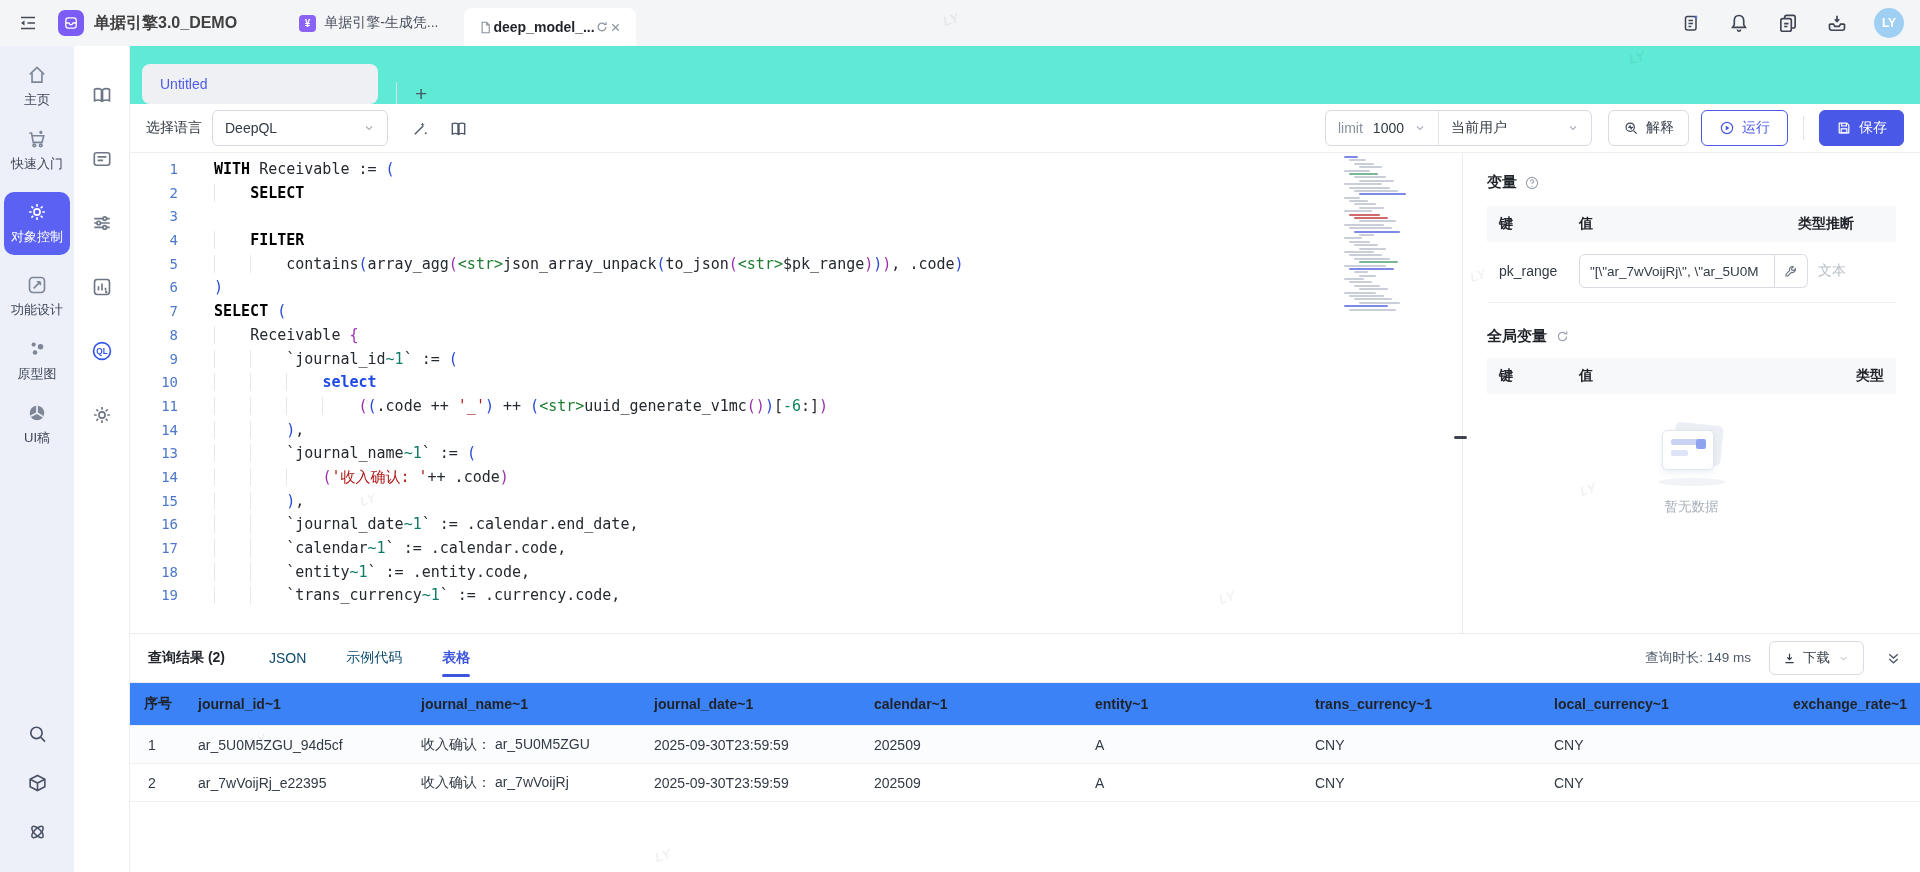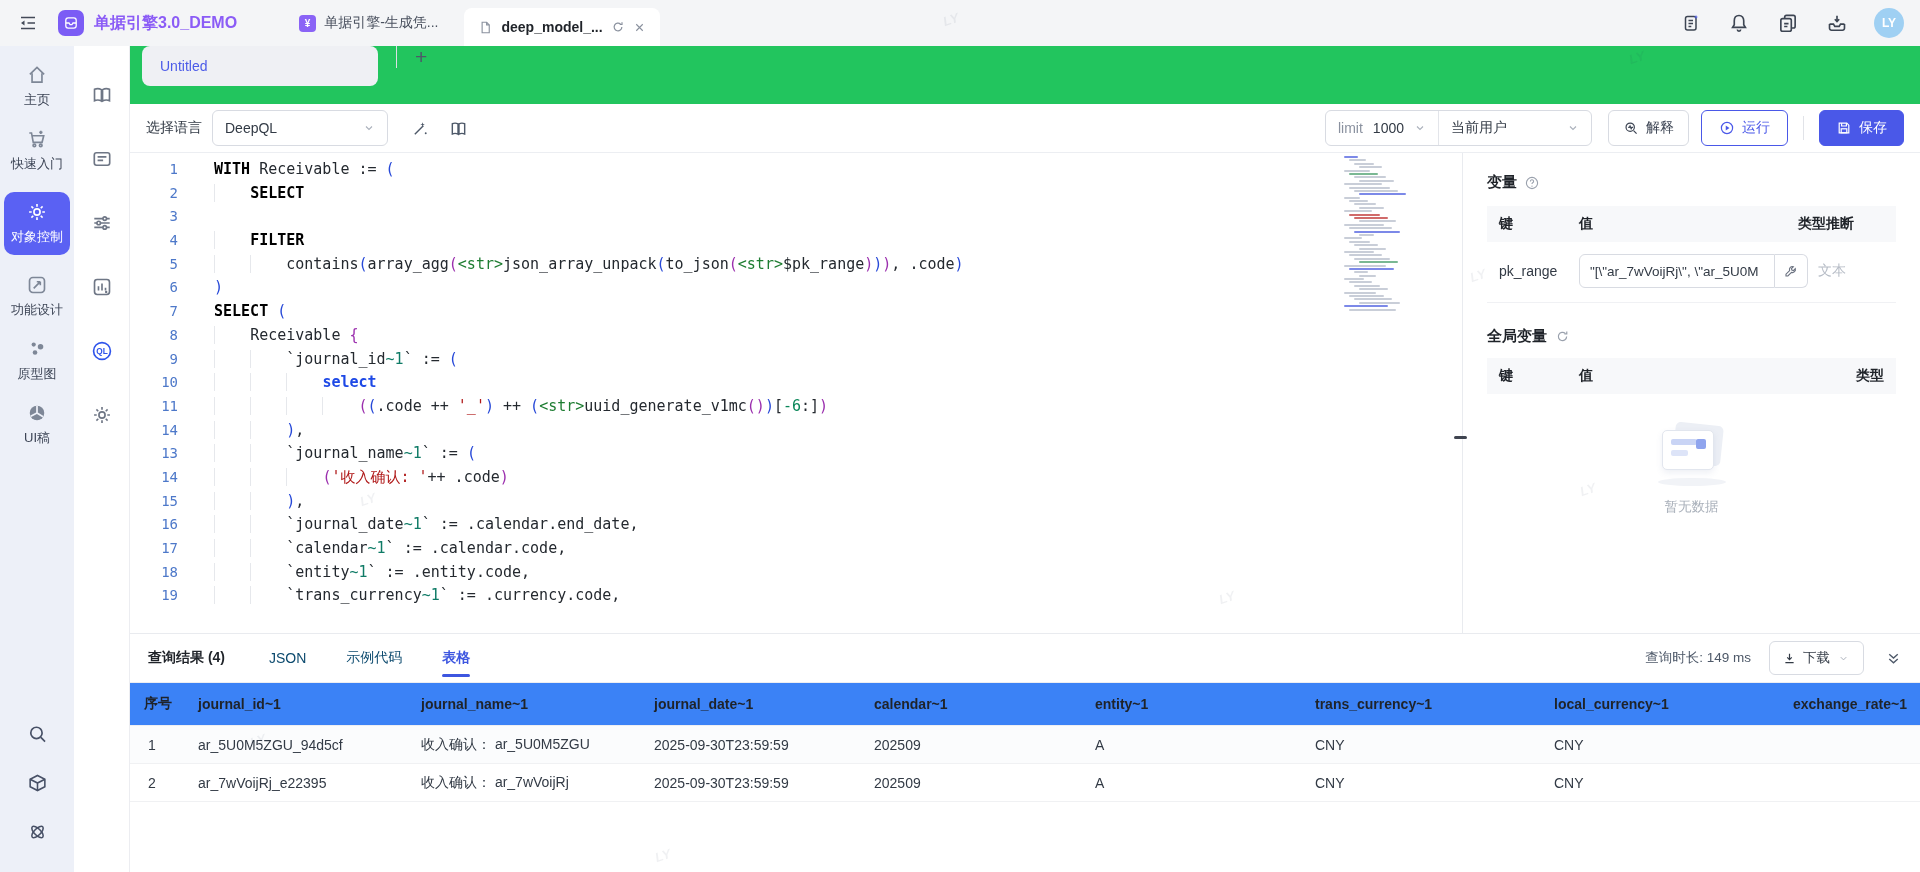--- a/index.html
+++ b/index.html
@@ -4,25 +4,25 @@
 <style>
   html,body{margin:0;padding:0;background:#d9dbe0;}
   .app{width:1920px;height:872px;position:relative;overflow:hidden;background:#fff;
        font-family:"Liberation Sans","DejaVu Sans",sans-serif;color:#1f2329;-webkit-font-smoothing:antialiased;}
   .ic{display:inline-flex;align-items:center;justify-content:center;flex:none;}
   .ic svg{display:block;}
   
   .topbar{height:46px;background:#f4f5f7;display:flex;align-items:center;padding-left:18px;}
   .collapse{width:20px;height:20px;color:#434a58;margin-right:20px;}
   .appbadge{width:26px;height:26px;border-radius:7px;background:#7b5cf5;color:#fff;margin-right:10px;}
-  .apptitle{font-size:16px;font-weight:bold;color:#8b5cf6;}
+  .apptitle{font-size:16px;font-weight:bold;color:#404040;}
   .doctab{display:flex;align-items:center;gap:8px;margin-left:62px;font-size:14px;color:#49505e;}
   .doctab .mini{width:17px;height:17px;border-radius:4px;background:#8a63f6;color:#fff;font-size:10px;font-weight:bold;}
   .activetab{margin-left:26px;align-self:flex-end;height:38px;background:#fff;border-radius:8px 8px 0 0;
-             display:flex;align-items:center;gap:8px;padding:0 14px;}
+             display:flex;align-items:center;gap:0;padding:0 14px;}
   .activetab .lbl{font-size:14px;font-weight:bold;color:#1f2329;}
   .activetab .tic{color:#8a919e;}
   .tb-spacer{flex:1;}
   .tb-icons{display:flex;align-items:center;gap:27px;margin-right:26px;color:#3d4553;}
   .avatar{width:30px;height:30px;border-radius:50%;background:#9fd0f3;color:#fff;font-size:12px;font-weight:bold;
           display:flex;align-items:center;justify-content:center;margin-right:16px;}
   
   .main{display:flex;height:826px;}
   .sidebar{width:74px;background:#edf0f8;display:flex;flex-direction:column;align-items:center;padding-top:18px;flex:none;}
   .sb-item{width:66px;display:flex;flex-direction:column;align-items:center;gap:5px;margin-bottom:19px;cursor:pointer;}
@@ -31,21 +31,21 @@
   .sb-item.active{background:#5a61f3;border-radius:10px;padding:9px 0;}
   .sb-item.active .sb-icon,.sb-item.active .sb-label{color:#fff;}
   .sb-bottom{margin-top:auto;display:flex;flex-direction:column;align-items:center;gap:28px;margin-bottom:30px;color:#475066;}
   .sb-bottom .ic{width:21px;height:21px;}
   .rail{width:55px;background:#fff;border-right:1px solid #ecedf1;display:flex;flex-direction:column;align-items:center;
         padding-top:38px;gap:42px;flex:none;}
   .rail .ic{width:22px;height:22px;color:#6e7685;cursor:pointer;}
   .rail .ql{color:#2f54eb;}
   .content{flex:1;display:flex;flex-direction:column;background:#fff;min-width:0;}
   
-  .wstabs{height:58px;background:#22c55e;display:flex;align-items:flex-start;padding-left:12px;flex:none;}
+  .wstabs{height:58px;background:#5eead4;display:flex;align-items:flex-end;padding-left:12px;flex:none;}
   .untitled{width:200px;height:40px;background:#eff0f4;border-radius:8px;display:flex;align-items:center;
             padding:0 18px;font-size:14px;color:#4c5be8;cursor:pointer;}
   .wsdiv{width:1px;height:22px;background:#dcdfe5;margin:0 18px;}
   .wsplus{font-size:21px;color:#4e5969;cursor:pointer;line-height:1;}
   
   .toolbar{height:48px;display:flex;align-items:center;padding:0 16px;border-bottom:1px solid #eceef2;flex:none;background:#fff;}
   .tl-label{font-size:14px;color:#323a45;margin-right:10px;}
   .select{width:150px;height:34px;border:1px solid #d8dbe2;border-radius:6px;display:flex;align-items:center;
           padding:0 12px;font-size:14px;color:#323a45;cursor:pointer;background:#fff;}
   .select .chev{margin-left:auto;color:#aab0bb;}
@@ -589,21 +589,21 @@
                 </div>
             </div>
             <div class="emptytext">暂无数据</div>
           </div>
         </div>
       </div>
 
       <div class="results">
         <div class="rtabs">
           <span style="display:flex;align-items:center;height:100%;">
-              <span class="rtab first">查询结果 (4)</span>
+              <span class="rtab first">查询结果 (2)</span>
               <span class="rtab">JSON</span>
               <span class="rtab">示例代码</span>
               <span class="rtab active">表格</span>
             </span>
           <span class="rduration">查询时长: 149 ms</span>
           <span class="dlbtn">
             <span class="ic">
               <svg width="15" height="15" viewBox="0 0 20 20" fill="none" stroke="currentColor" stroke-width="1.6">
                 <path d="M10 3.5v8M7 8.5l3 3 3-3M4.5 15.5h11"></path>
               </svg>

